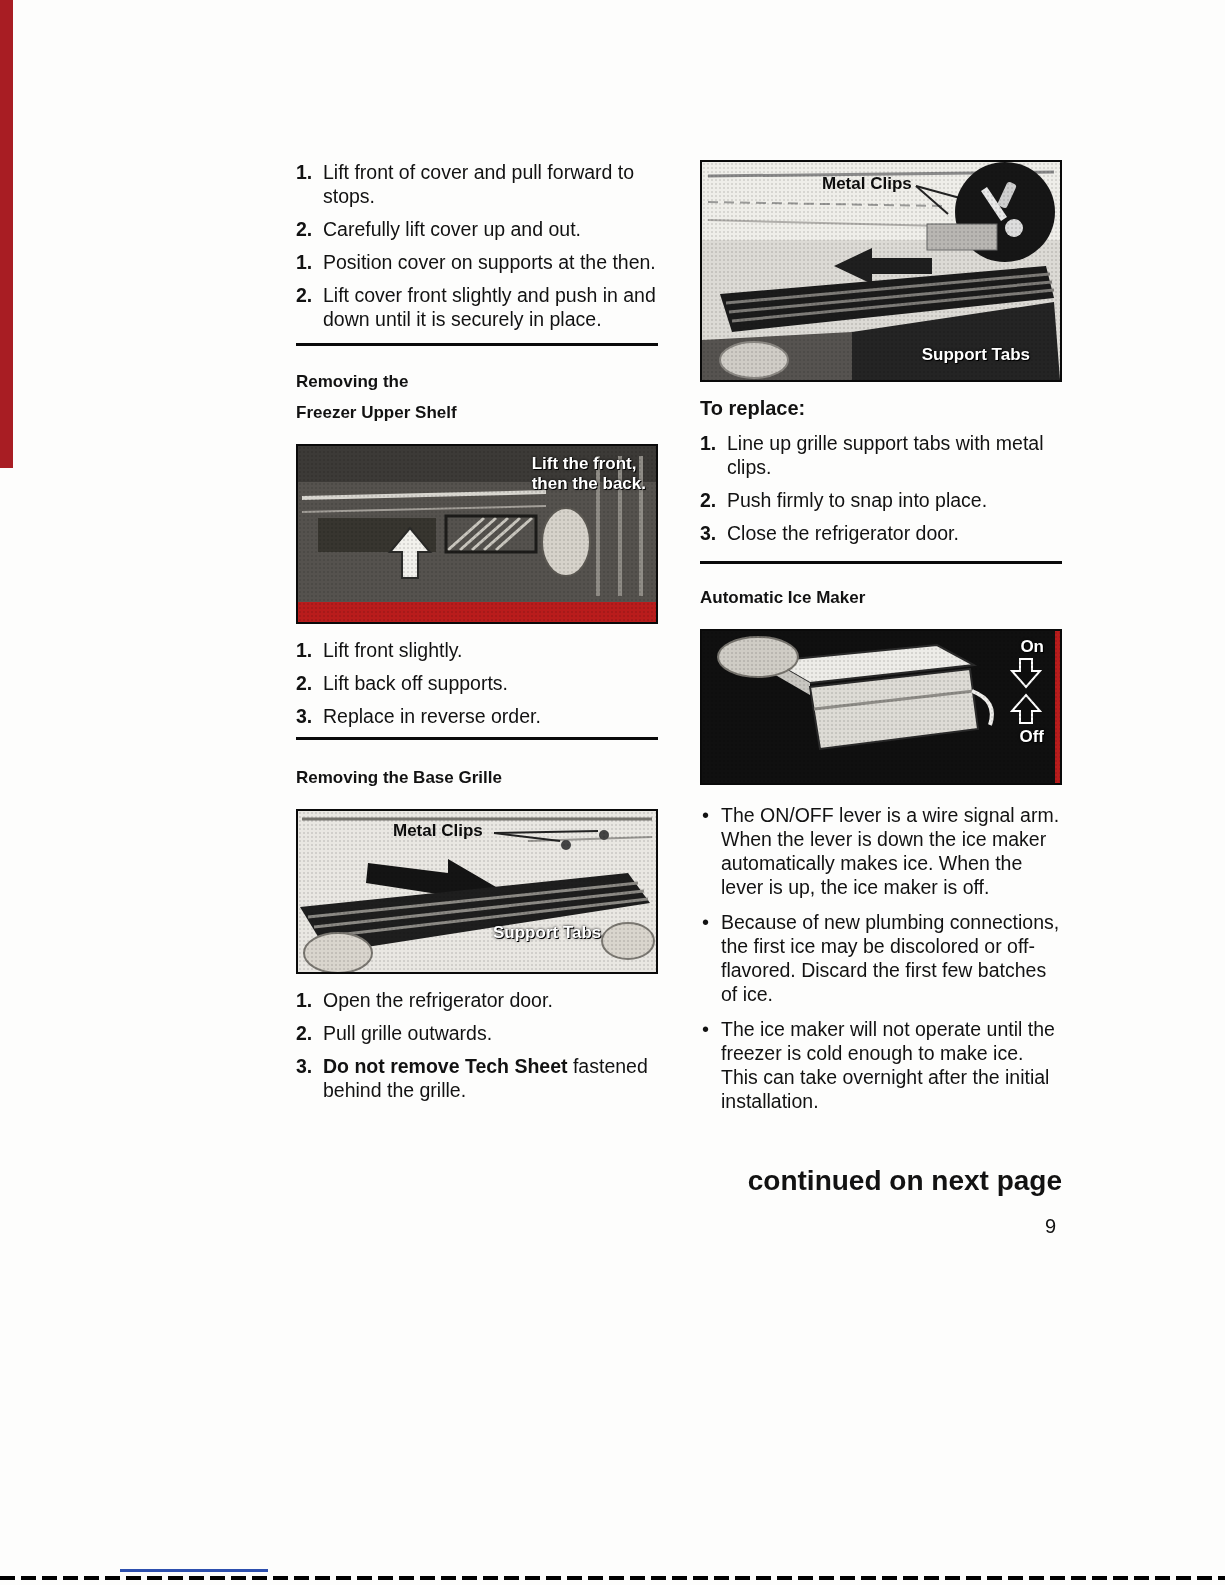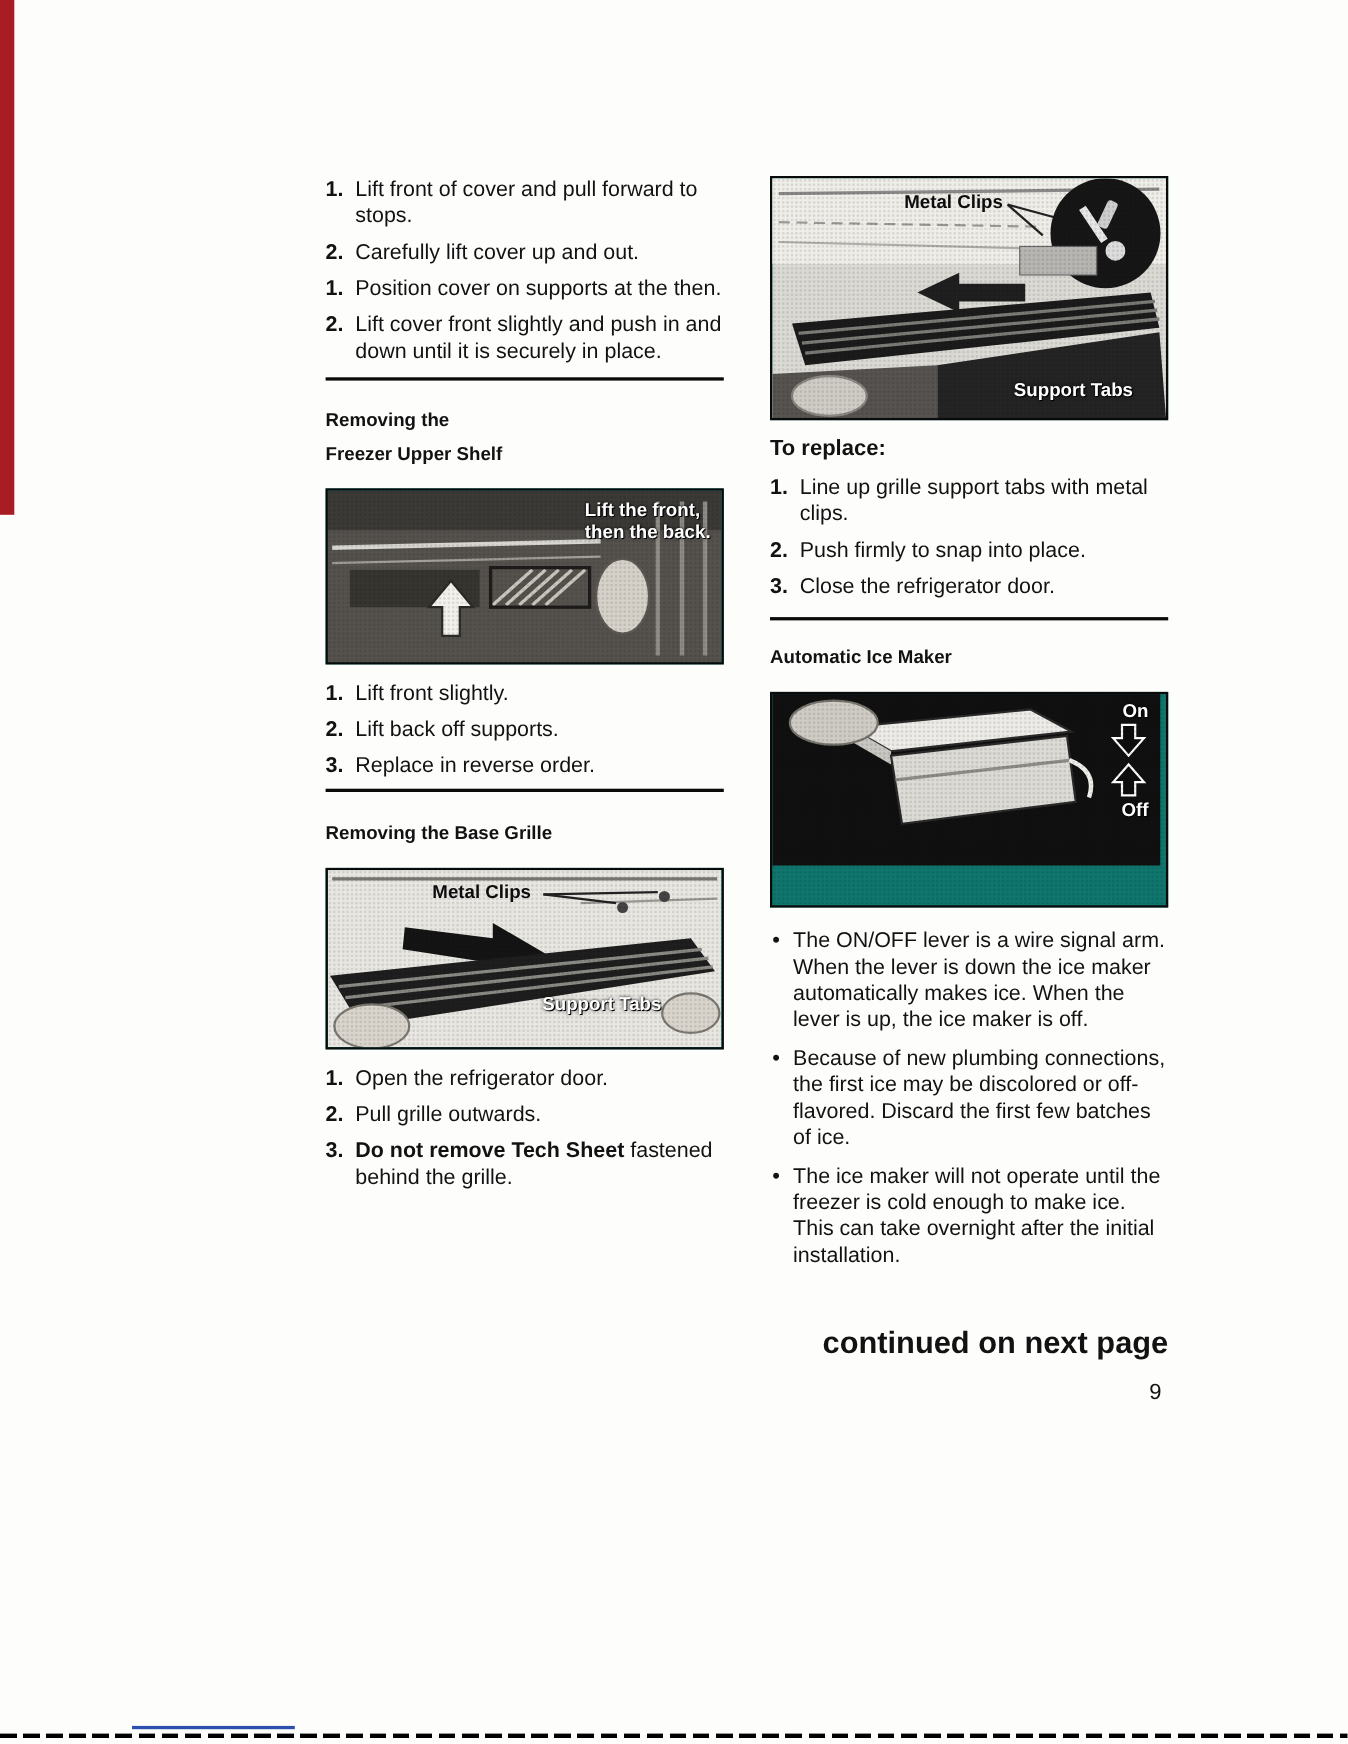--- a/index.html
+++ b/index.html
@@ -36,31 +36,31 @@
   .rule-1 { margin:12px 0 20px; }
   .rule-2 { margin:8px 0 22px; }
   .rule-3 { margin:16px 0 18px; }
 
   .para { font-size:19.5px; line-height:24px; text-indent:23px; margin:0 0 12px; }
 
   .bullets { list-style:none; margin:18px 0 0; }
   .bullet { position:relative; padding-left:21px; font-size:19.5px; line-height:24px; margin-bottom:11px; }
   .bullet::before { content:"\2022"; position:absolute; left:2px; top:0; font-size:20px; }
 
-  .fig { position:relative; border:2px solid #0a0a0a; background:#0f766e; overflow:hidden; margin:0 0 14px; }
+  .fig { position:relative; border:2px solid #0a0a0a; background:#b91c1c; overflow:hidden; margin:0 0 14px; }
   .fig::after {
     content:""; position:absolute; inset:0; pointer-events:none;
     background-image:radial-gradient(rgba(0,0,0,.10) 1px, transparent 1.4px);
     background-size:4px 4px;
   }
   .fig svg { display:block; }
   .fig-grille-detail { height:222px; }
-  .fig-freezer-shelf { height:160px; margin-top:2px; }
+  .fig-freezer-shelf { height:180px; margin-top:2px; }
   .fig-base-grille { height:165px; }
-  .fig-ice-maker { height:196px; margin-top:2px; }
+  .fig-ice-maker { height:156px; margin-top:2px; }
 
   .fig-label { position:absolute; font-weight:bold; font-size:17px; line-height:19px; white-space:nowrap; z-index:2; }
   .fig-label.dark  { color:#0c0c0c; }
   .fig-label.light { color:#ffffff; text-shadow:0 0 3px #000, 1px 1px 0 #000; }
 
   .shelf-caption { position:absolute; right:10px; top:8px; text-align:left; z-index:2; }
   .shelf-caption span { display:block; color:#fff; font-weight:bold; font-size:17px; line-height:20px; text-shadow:0 0 3px #000,1px 1px 0 #000; }
 
   .im-caption { position:absolute; left:8px; top:70px; z-index:2; }
   .im-caption span { display:block; width:fit-content; color:#fff; background:#0a0a0a; font-weight:bold; font-size:16.5px; line-height:19px; padding:0 4px; }

